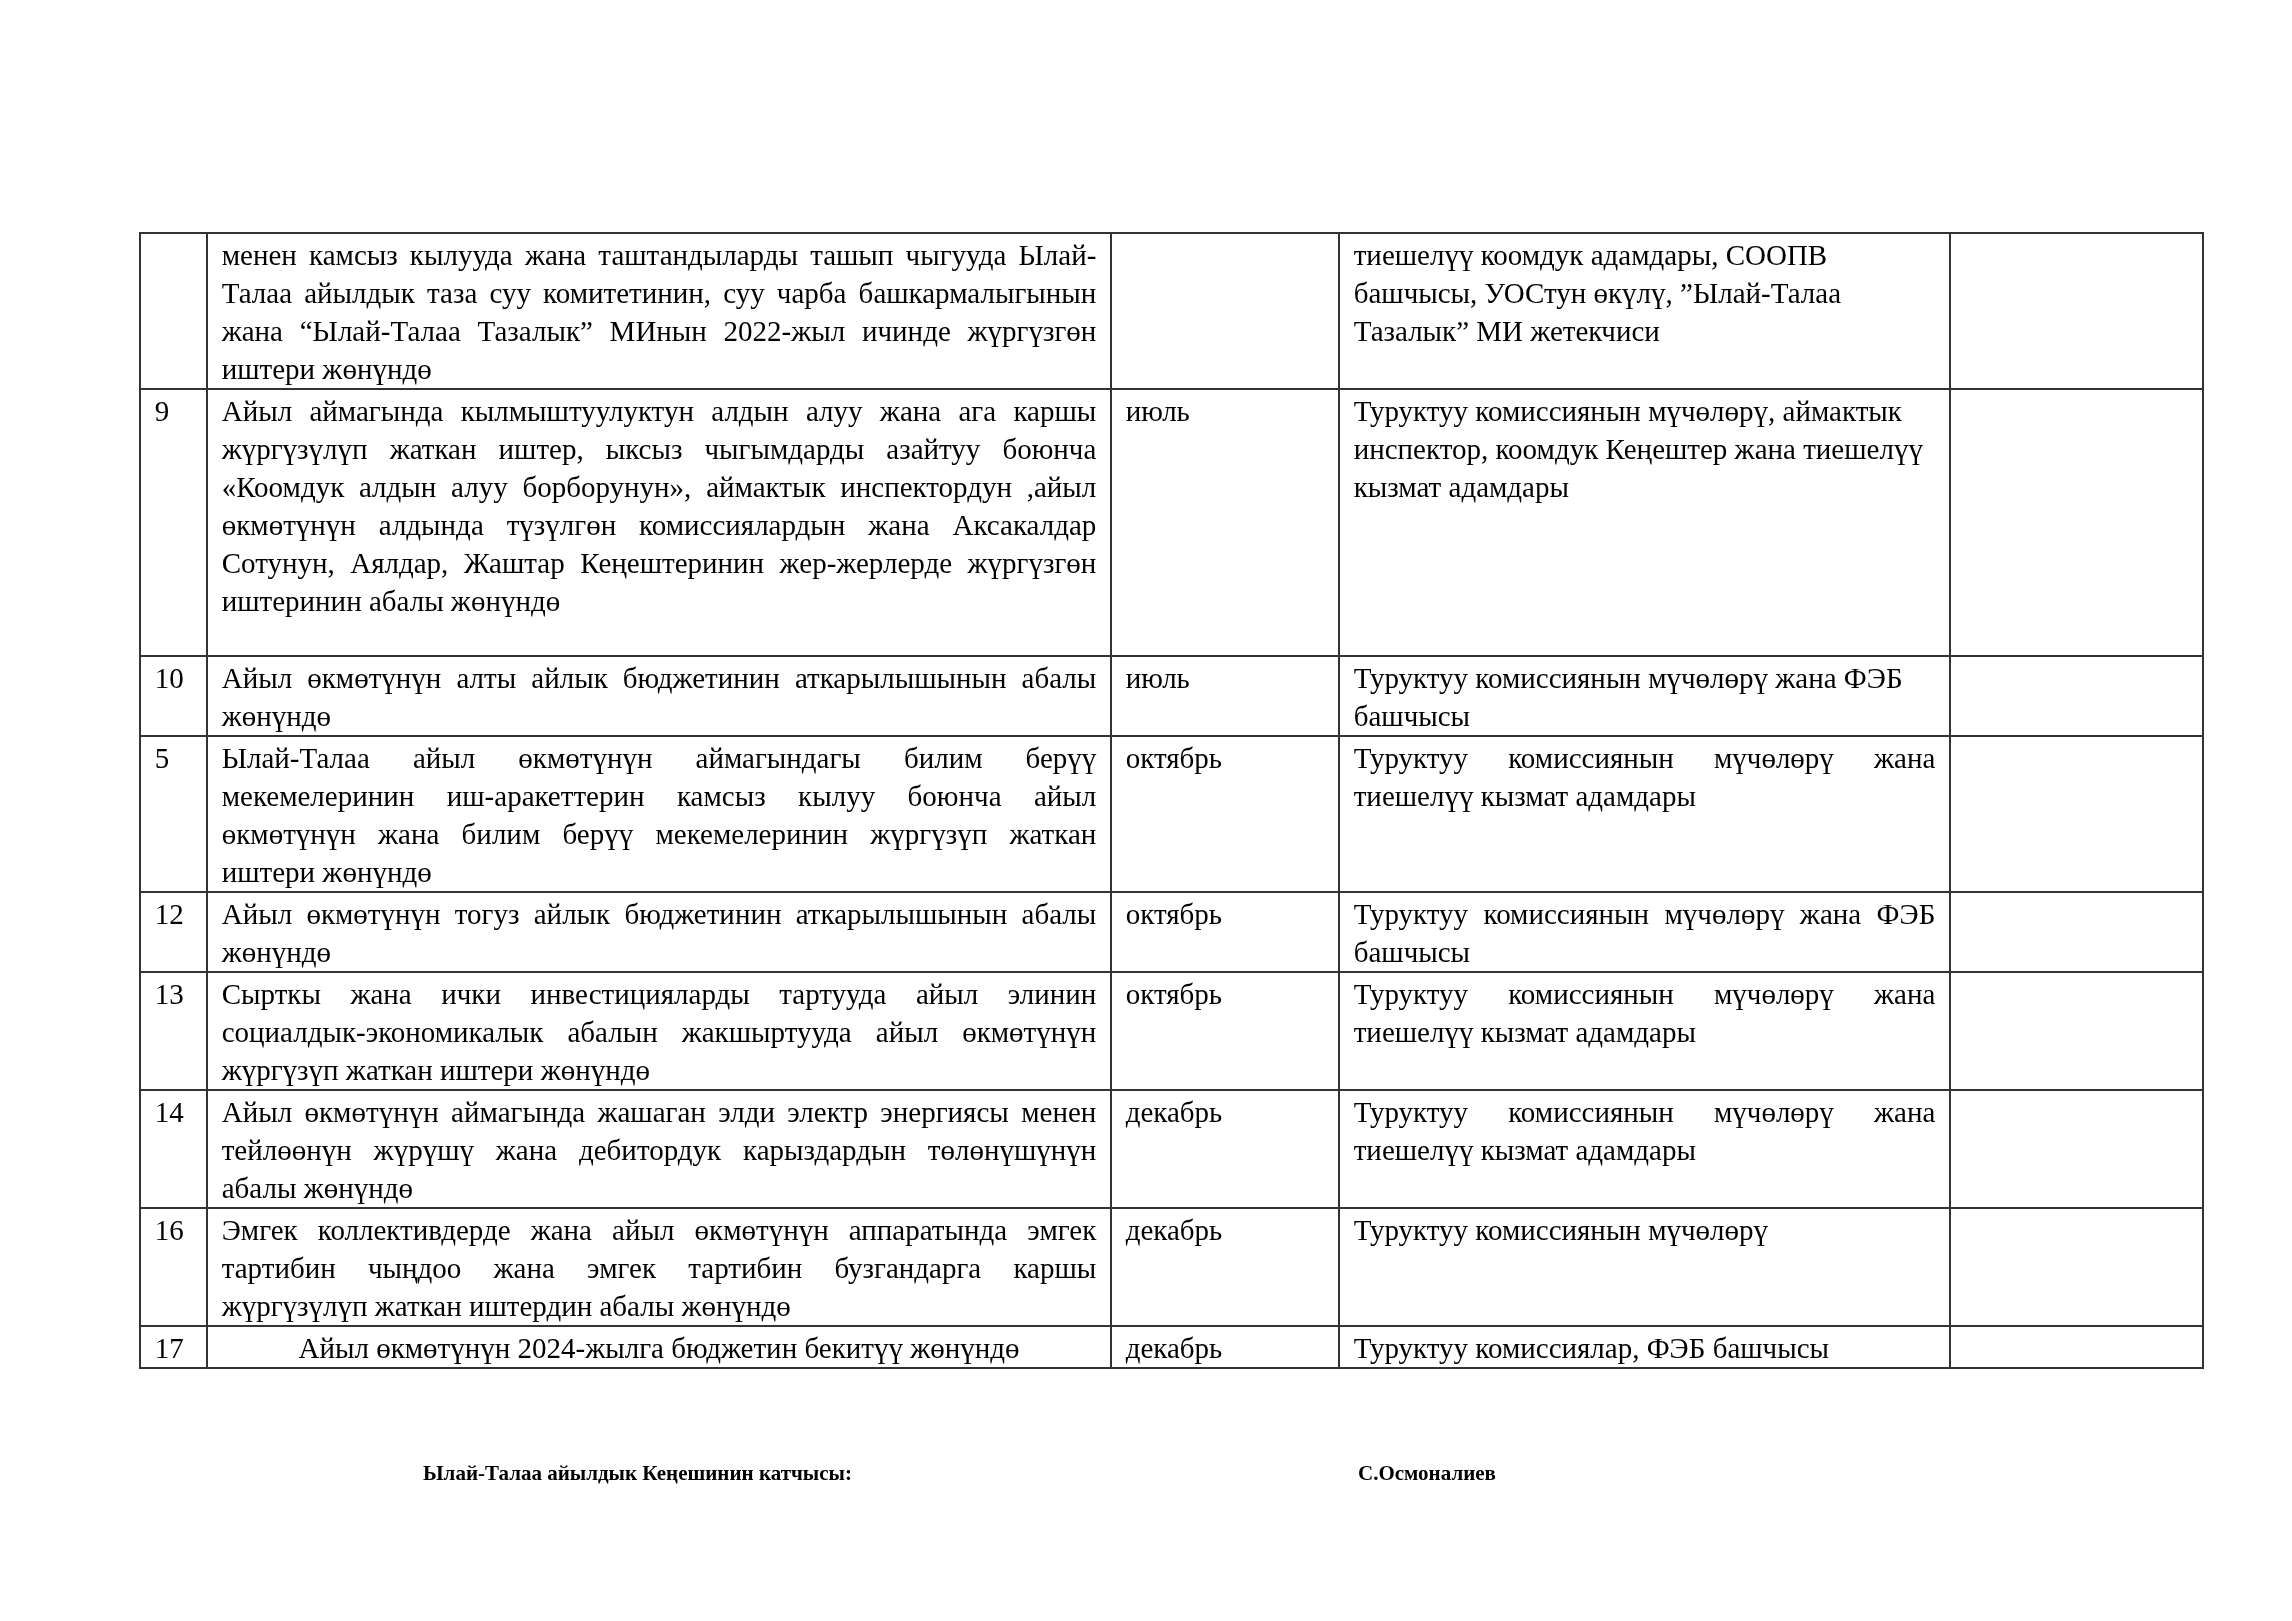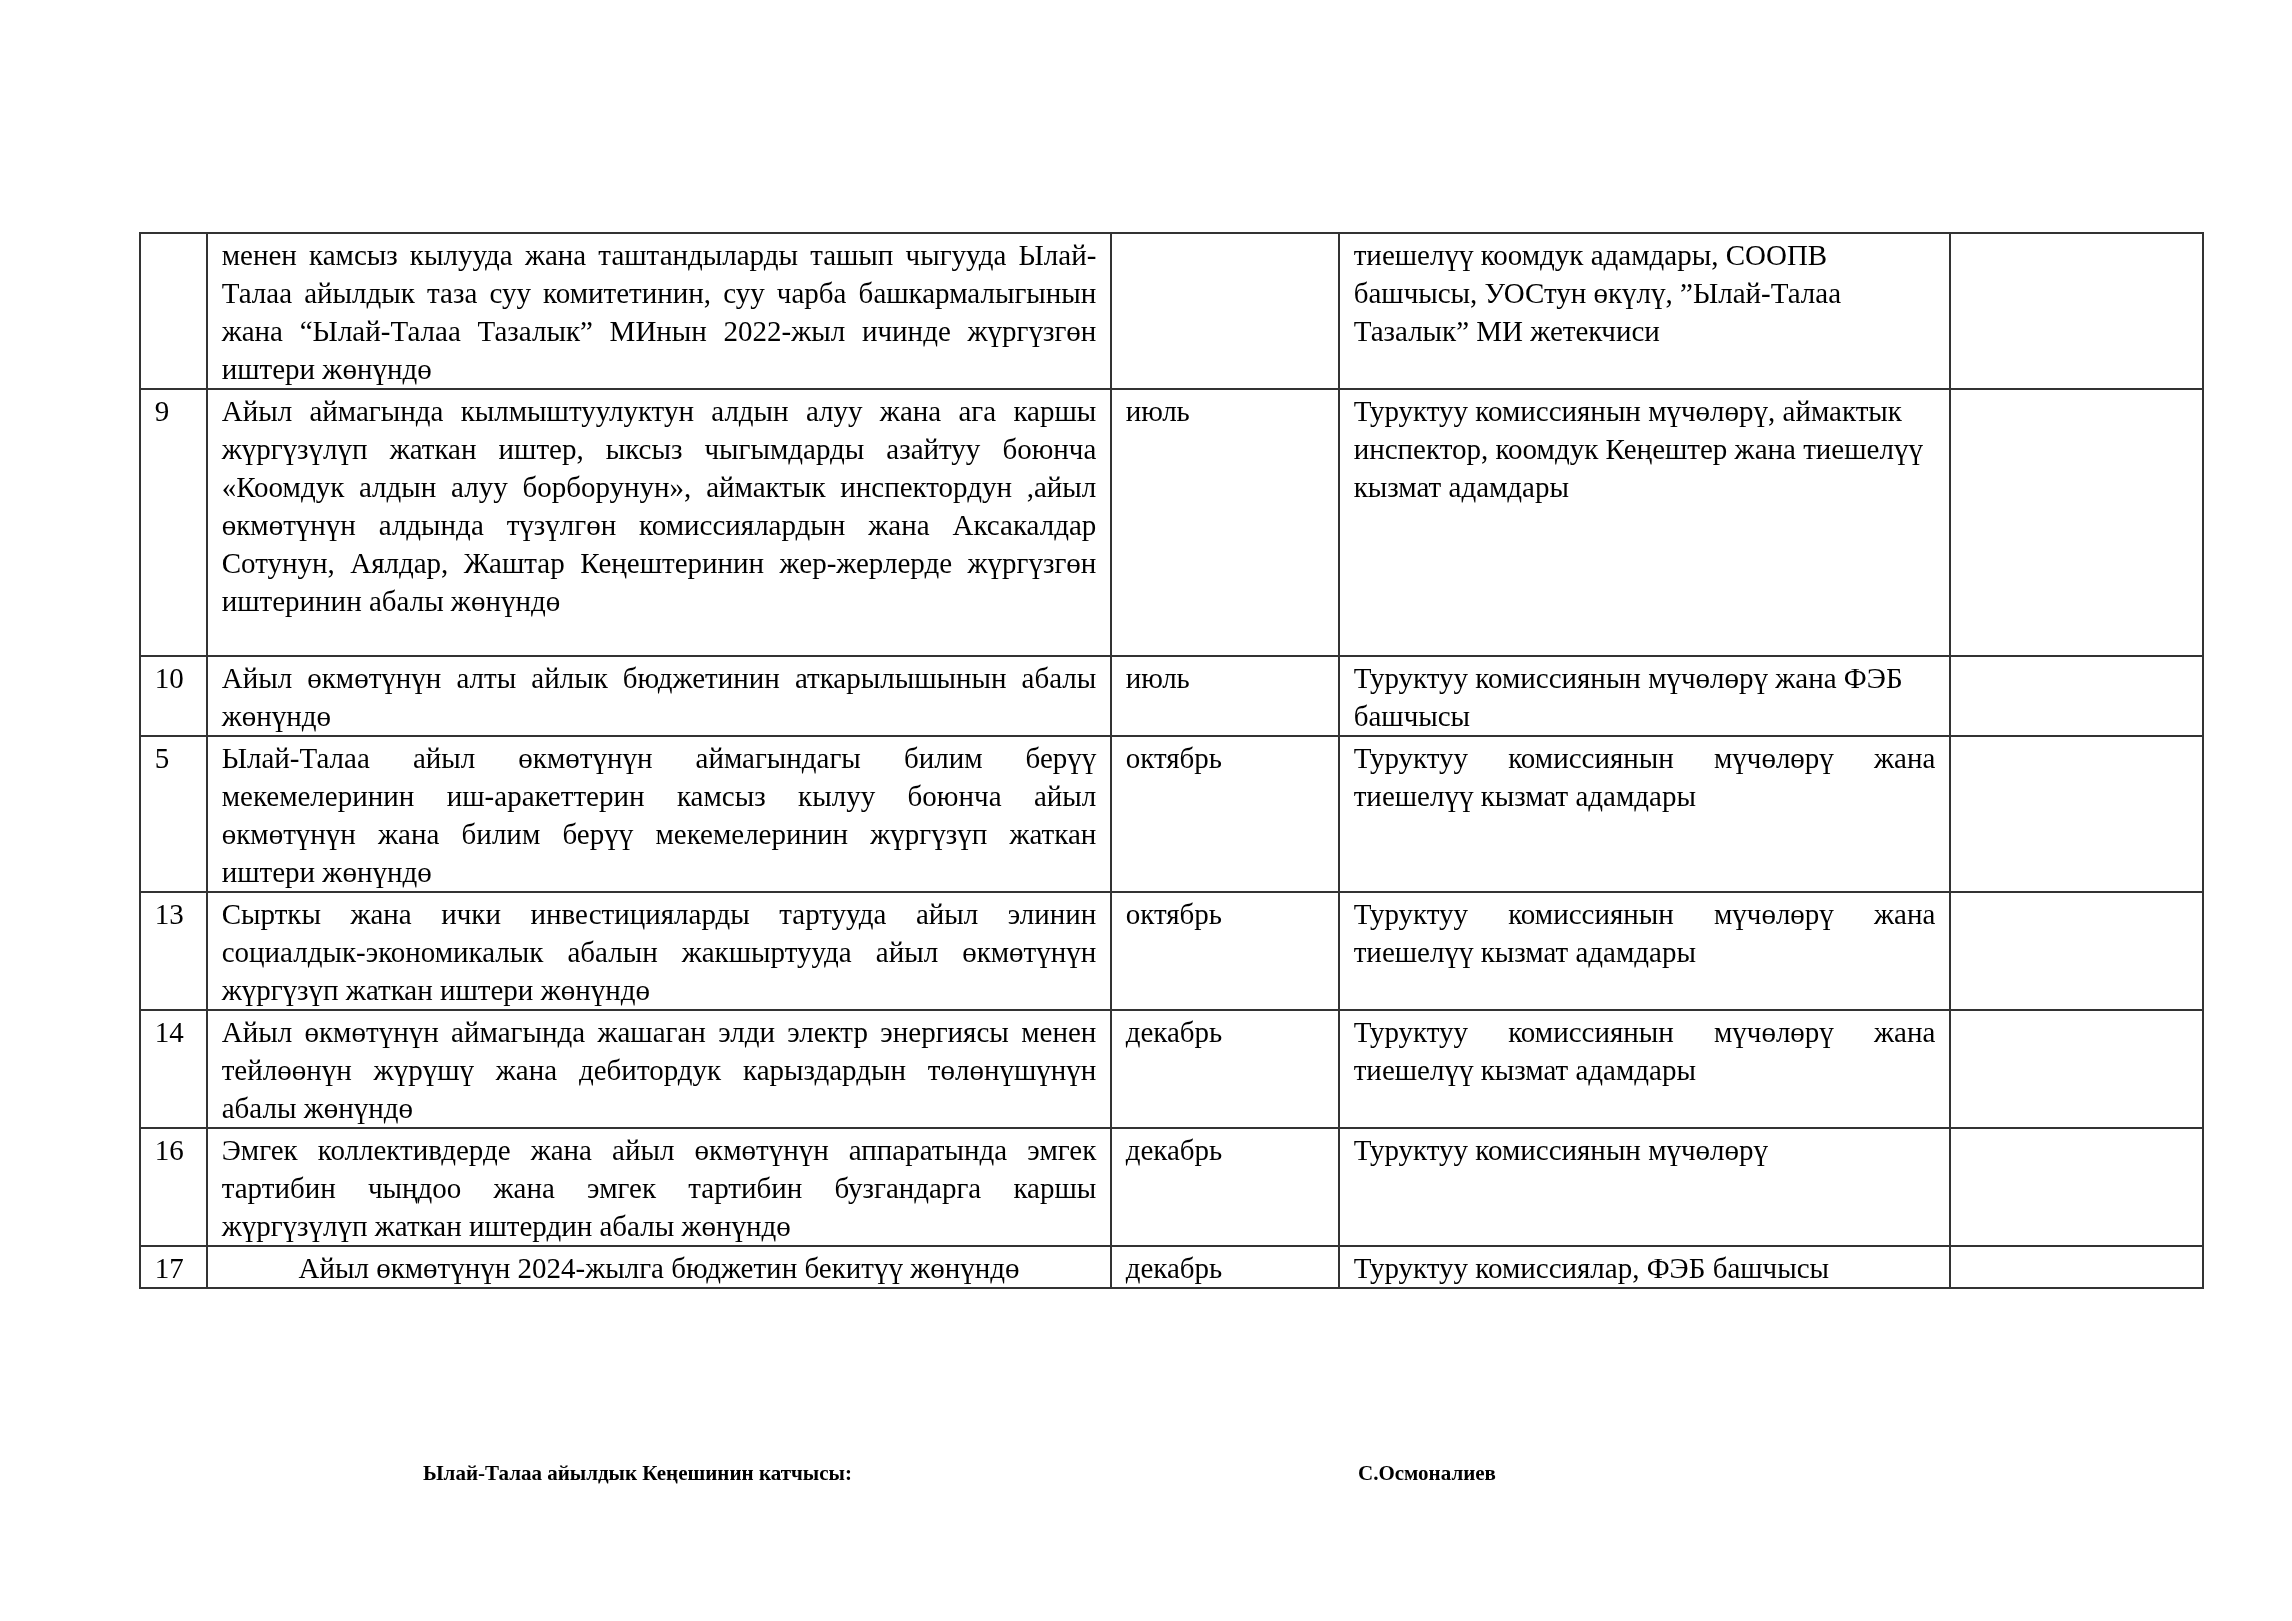--- a/index.html
+++ b/index.html
@@ -58,20 +58,27 @@
         <td class="resp left">Туруктуу комиссиянын мүчөлөрү жана ФЭБ башчысы</td>
         <td class="note"></td>
       </tr>
       <tr style="height:153px">
         <td class="num">5</td>
         <td class="topic">Ылай-Талаа  айыл өкмөтүнүн аймагындагы билим берүү мекемелеринин иш-аракеттерин камсыз кылуу боюнча айыл өкмөтүнүн жана билим берүү мекемелеринин жүргүзүп жаткан иштери жөнүндө</td>
         <td class="month">октябрь</td>
         <td class="resp">Туруктуу комиссиянын мүчөлөрү жана тиешелүү кызмат адамдары</td>
         <td class="note"></td>
       </tr>
+      <tr style="height:76px">
+        <td class="num">12</td>
+        <td class="topic">Айыл өкмөтүнүн тогуз айлык бюджетинин аткарылышынын абалы жөнүндө</td>
+        <td class="month">октябрь</td>
+        <td class="resp">Туруктуу комиссиянын мүчөлөрү жана ФЭБ  башчысы</td>
+        <td class="note"></td>
+      </tr>
       <tr style="height:116px">
         <td class="num">13</td>
         <td class="topic">Сырткы жана ички инвестицияларды тартууда  айыл элинин социалдык-экономикалык абалын жакшыртууда  айыл өкмөтүнүн  жүргүзүп  жаткан иштери  жөнүндө</td>
         <td class="month">октябрь</td>
         <td class="resp">Туруктуу комиссиянын мүчөлөрү жана тиешелүү кызмат адамдары</td>
         <td class="note"></td>
       </tr>
       <tr style="height:115px">
         <td class="num">14</td>
         <td class="topic">Айыл өкмөтүнүн аймагында жашаган элди электр энергиясы менен тейлөөнүн жүрүшү жана дебитордук карыздардын төлөнүшүнүн абалы жөнүндө</td>

